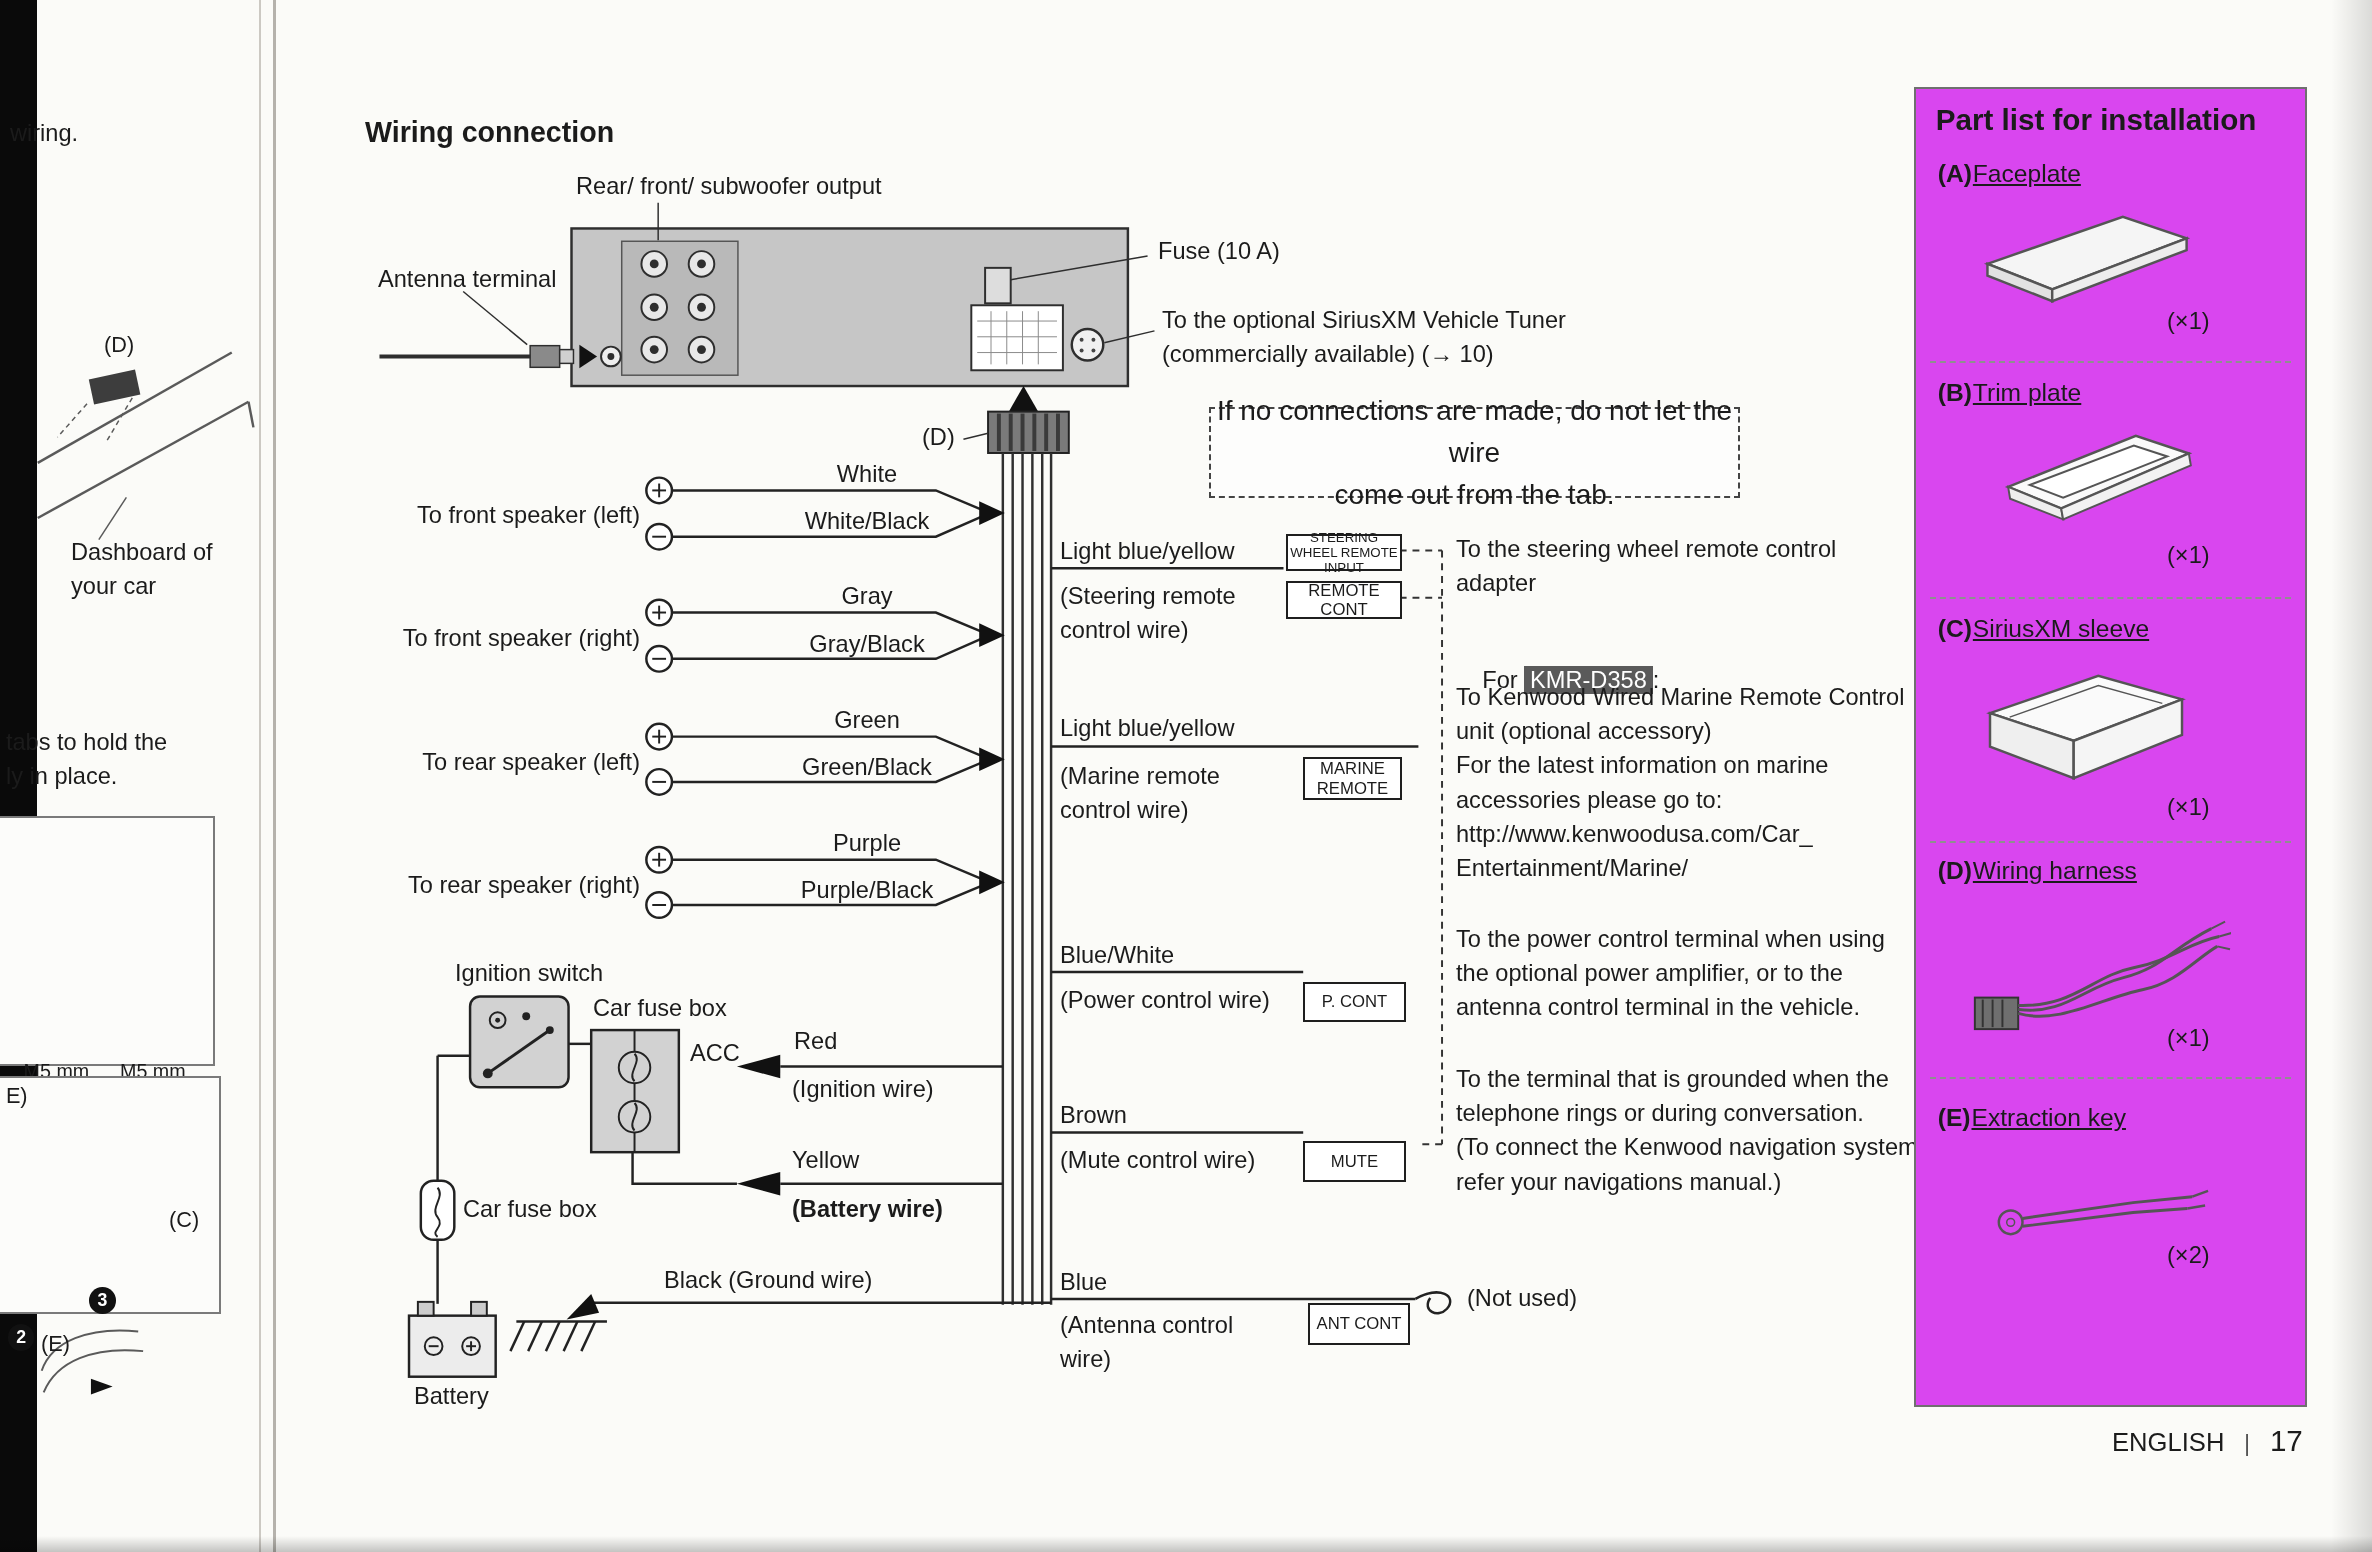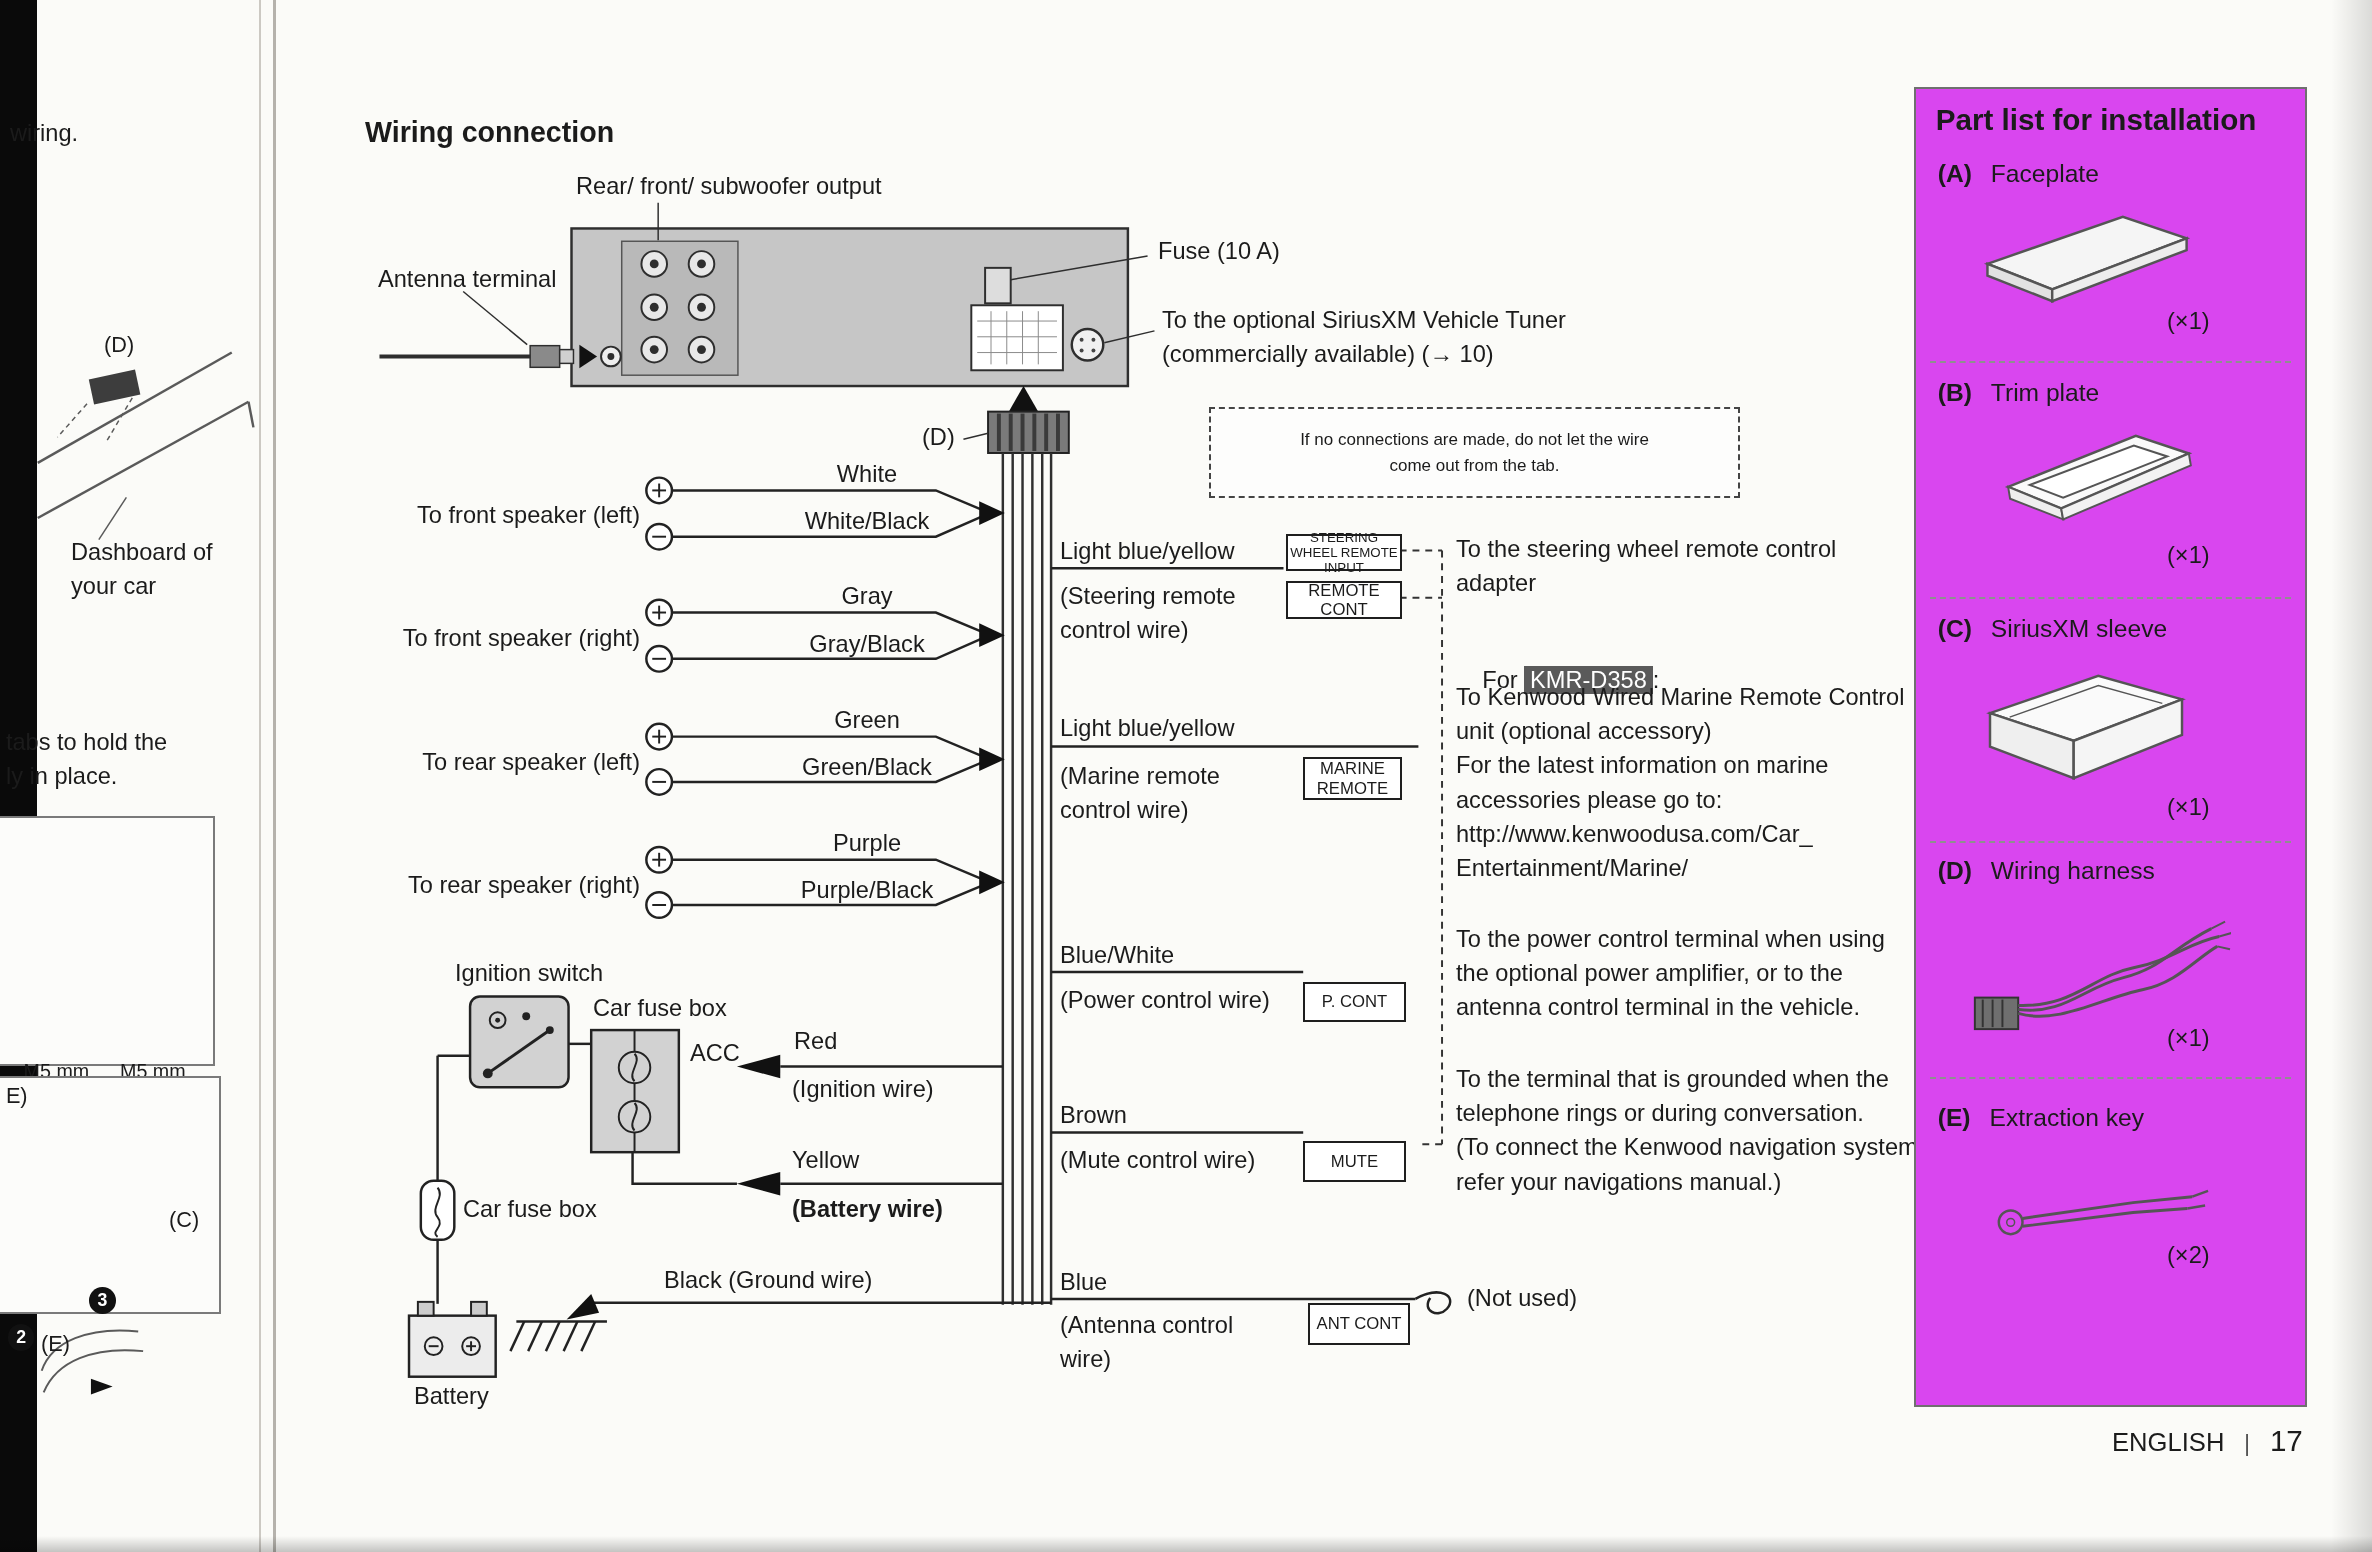--- a/index.html
+++ b/index.html
@@ -16,30 +16,30 @@
   .lbl { position:absolute; font-size:23.6px; line-height:1.45; white-space:nowrap; }
   .pre { white-space:pre-line; }
   .ctr { transform:translateX(-50%); }
   .rt { transform:translateX(-100%); }
   .sm { font-size:19.7px;margin-top:40px; }
   .title { font-size:28.6px; font-weight:bold; }
   .tagbox { position:absolute; border:2px solid #1e1e1e; background:#fff; display:flex; align-items:center;
             justify-content:center; text-align:center; font-size:16.7px; line-height:1.15; }
   .tagbox.tiny { font-size:13.3px; }
   .notebox { position:absolute; border:2px dashed #444; background:#fdfdfc; display:flex; align-items:center;
-             justify-content:center; text-align:center; font-size:17px; line-height:1.5; white-space:pre-line; }
+             justify-content:center; text-align:center; font-size:28px; line-height:1.5; white-space:pre-line; }
   .badge { position:absolute; width:26.6px; height:26.6px; border-radius:50%; background:#111; color:#fff;
            font-size:17.7px; font-weight:bold; display:flex; align-items:center; justify-content:center; }
   .kmr-line { position:absolute; font-size:23.6px; white-space:pre; }
   .kmr-hl { background:#5a5a5a; color:#fff; padding:1px 5.9px; }
   .panel { position:absolute; left:1914px; top:87px; width:389px; height:1316px; border:2px solid #6f6f6f; background:#d946ef; }
   .panel-title { position:absolute; left:19.7px; top:13.8px; font-size:29.6px; font-weight:bold; white-space:nowrap; }
   .part-label { position:absolute; font-size:24.6px; white-space:nowrap; }
   .part-id { font-weight:bold; }
-  .part-name { margin-left:19px; }
+  .part-name { margin-left:1px;text-decoration:underline; }
   .qty { position:absolute; font-size:23.6px; white-space:nowrap; }
   .sep { position:absolute; left:13.8px; right:13.8px; border-top:2px dashed #8f8f8f; }
   .lp-box { position:absolute; border:2px solid #7a7a7a; background:#fcfcfa; }
   .footer { position:absolute; left:2112px; top:1424px; display:flex; align-items:baseline; gap:19.7px; }
   .footer .lang { font-size:25.6px; }
   .footer .sep-bar { font-size:23.6px; color:#555; }
   .footer .pg { font-size:29.6px; font-weight:500; }
 </style>
 </head>
 <body>

